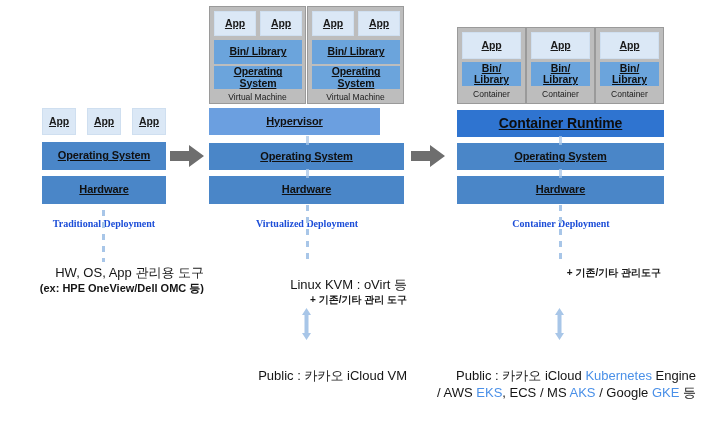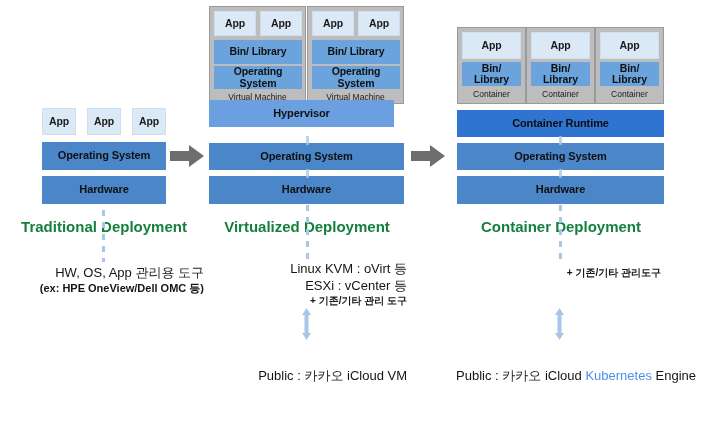--- a/index.html
+++ b/index.html
@@ -15,20 +15,21 @@
 
   
   .box{
     position:absolute;
     box-sizing:border-box;
     display:flex;align-items:center;justify-content:center;
     text-align:center;
     font-weight:bold;
     letter-spacing:-.1px;
     line-height:1.05;
+    text-decoration:underline;
   }
   .app{
     background:#dbe8f6;
     color:#1a1a1a;
     font-size:10.5px;
     border:1px solid #cfdff0;
   }
   .bar-dark{
     background:#4a86c8;
     color:#101010;
@@ -43,21 +44,21 @@
   }
   .bar-hyper{
     background:#6b9fe0;
     color:#101010;
     font-size:11px;
     border:1px solid #6b9fe0;
   }
   .bar-runtime{
     background:#2f74d0;
     color:#0d0d0d;
-    font-size:11px;
+    font-size:14px;
     border:1px solid #2f74d0;
   }
   .group-gray{
     position:absolute;
     background:#bdbdbd;
     border:1px solid #9a9a9a;
     box-sizing:border-box;
   }
   .sub-label{
     position:absolute;
@@ -71,24 +72,25 @@
   
   .arrow-right{
     position:absolute;
     width:34px;height:22px;
   }
 
   
   .col-title{
     position:absolute;
     text-align:center;
-    font-size:15px;
-    font-weight:bold;
-    color:#15803d;
+    font-size:10px;
+    font-weight:bold;
+    color:#1d4ed8;
     white-space:nowrap;
+    font-family:Liberation Serif, serif;
   }
   .caption{
     position:absolute;
     text-align:right;
     font-size:13px;
     color:#151515;
     line-height:1.32;
     white-space:nowrap;
   }
   .caption .small{
@@ -160,33 +162,32 @@
     <div class="box bar-mid" style="left:214px;top:40px;width:88px;height:24px;">Bin/ Library</div>
     <div class="box bar-mid" style="left:214px;top:66px;width:88px;height:23px;">Operating System</div>
     <div class="sub-label" style="left:209px;top:90px;width:97px;height:13px;">Virtual Machine</div>
 
     <div class="box app" style="left:312px;top:11px;width:42px;height:25px;">App</div>
     <div class="box app" style="left:358px;top:11px;width:42px;height:25px;">App</div>
     <div class="box bar-mid" style="left:312px;top:40px;width:88px;height:24px;">Bin/ Library</div>
     <div class="box bar-mid" style="left:312px;top:66px;width:88px;height:23px;">Operating System</div>
     <div class="sub-label" style="left:307px;top:90px;width:97px;height:13px;">Virtual Machine</div>
 
-    <div class="box bar-hyper" style="left:209px;top:100px;width:185px;height:27px;">Hypervisor</div>
+    <div class="box bar-hyper" style="left:209px;top:108px;width:171px;height:27px;">Hypervisor</div>
     <div class="box bar-dark" style="left:209px;top:143px;width:195px;height:27px;">Operating System</div>
     <div class="box bar-dark" style="left:209px;top:176px;width:195px;height:28px;">Hardware</div>
 
     <div class="col-title" style="left:216px;top:218px;width:182px;">Virtualized Deployment</div>
 
     <div class="vline-soft" style="left:306px;top:136px;height:9px;"></div>
     <div class="vline-soft" style="left:306px;top:169px;height:9px;"></div>
     <div class="vdash" style="left:306px;top:205px;height:58px;"></div>
 
-    <div class="caption" style="left:207px;top:260px;width:200px;">
+    <div class="caption" style="left:207px;top:276px;width:200px;">
       <span>Linux KVM : oVirt 등</span><br>
-      <span>ESXi : vCenter 등</span>
       <span class="small-n">+ 기존/기타 관리 도구</span>
     </div>
 
     <div class="darrow" style="left:300px;top:308px;">
       <svg width="13" height="32" viewBox="0 0 13 32">
         <polygon points="6.5,0 11,7 8.5,7 8.5,25 11,25 6.5,32 2,25 4.5,25 4.5,7 2,7" fill="#a8c6e8"></polygon>
       </svg>
     </div>
 
     <div class="caption" style="left:207px;top:350px;width:200px;">
@@ -235,16 +236,17 @@
 
     <div class="darrow" style="left:553px;top:308px;">
       <svg width="13" height="32" viewBox="0 0 13 32">
         <polygon points="6.5,0 11,7 8.5,7 8.5,25 11,25 6.5,32 2,25 4.5,25 4.5,7 2,7" fill="#a8c6e8"></polygon>
       </svg>
     </div>
 
     <div class="caption" style="left:424px;top:350px;width:272px;">
       <br>
       <span><span>Public : 카카오 iCloud </span><span class="kw">Kubernetes</span><span> Engine</span></span><br>
+      <span><span>/ AWS </span><span class="kw">EKS</span><span>, ECS / MS </span><span class="kw">AKS</span><span> / Google </span><span class="kw">GKE</span><span> 등</span></span>
     </div>
   </div>
 
 </div>
 
 </body></html>

